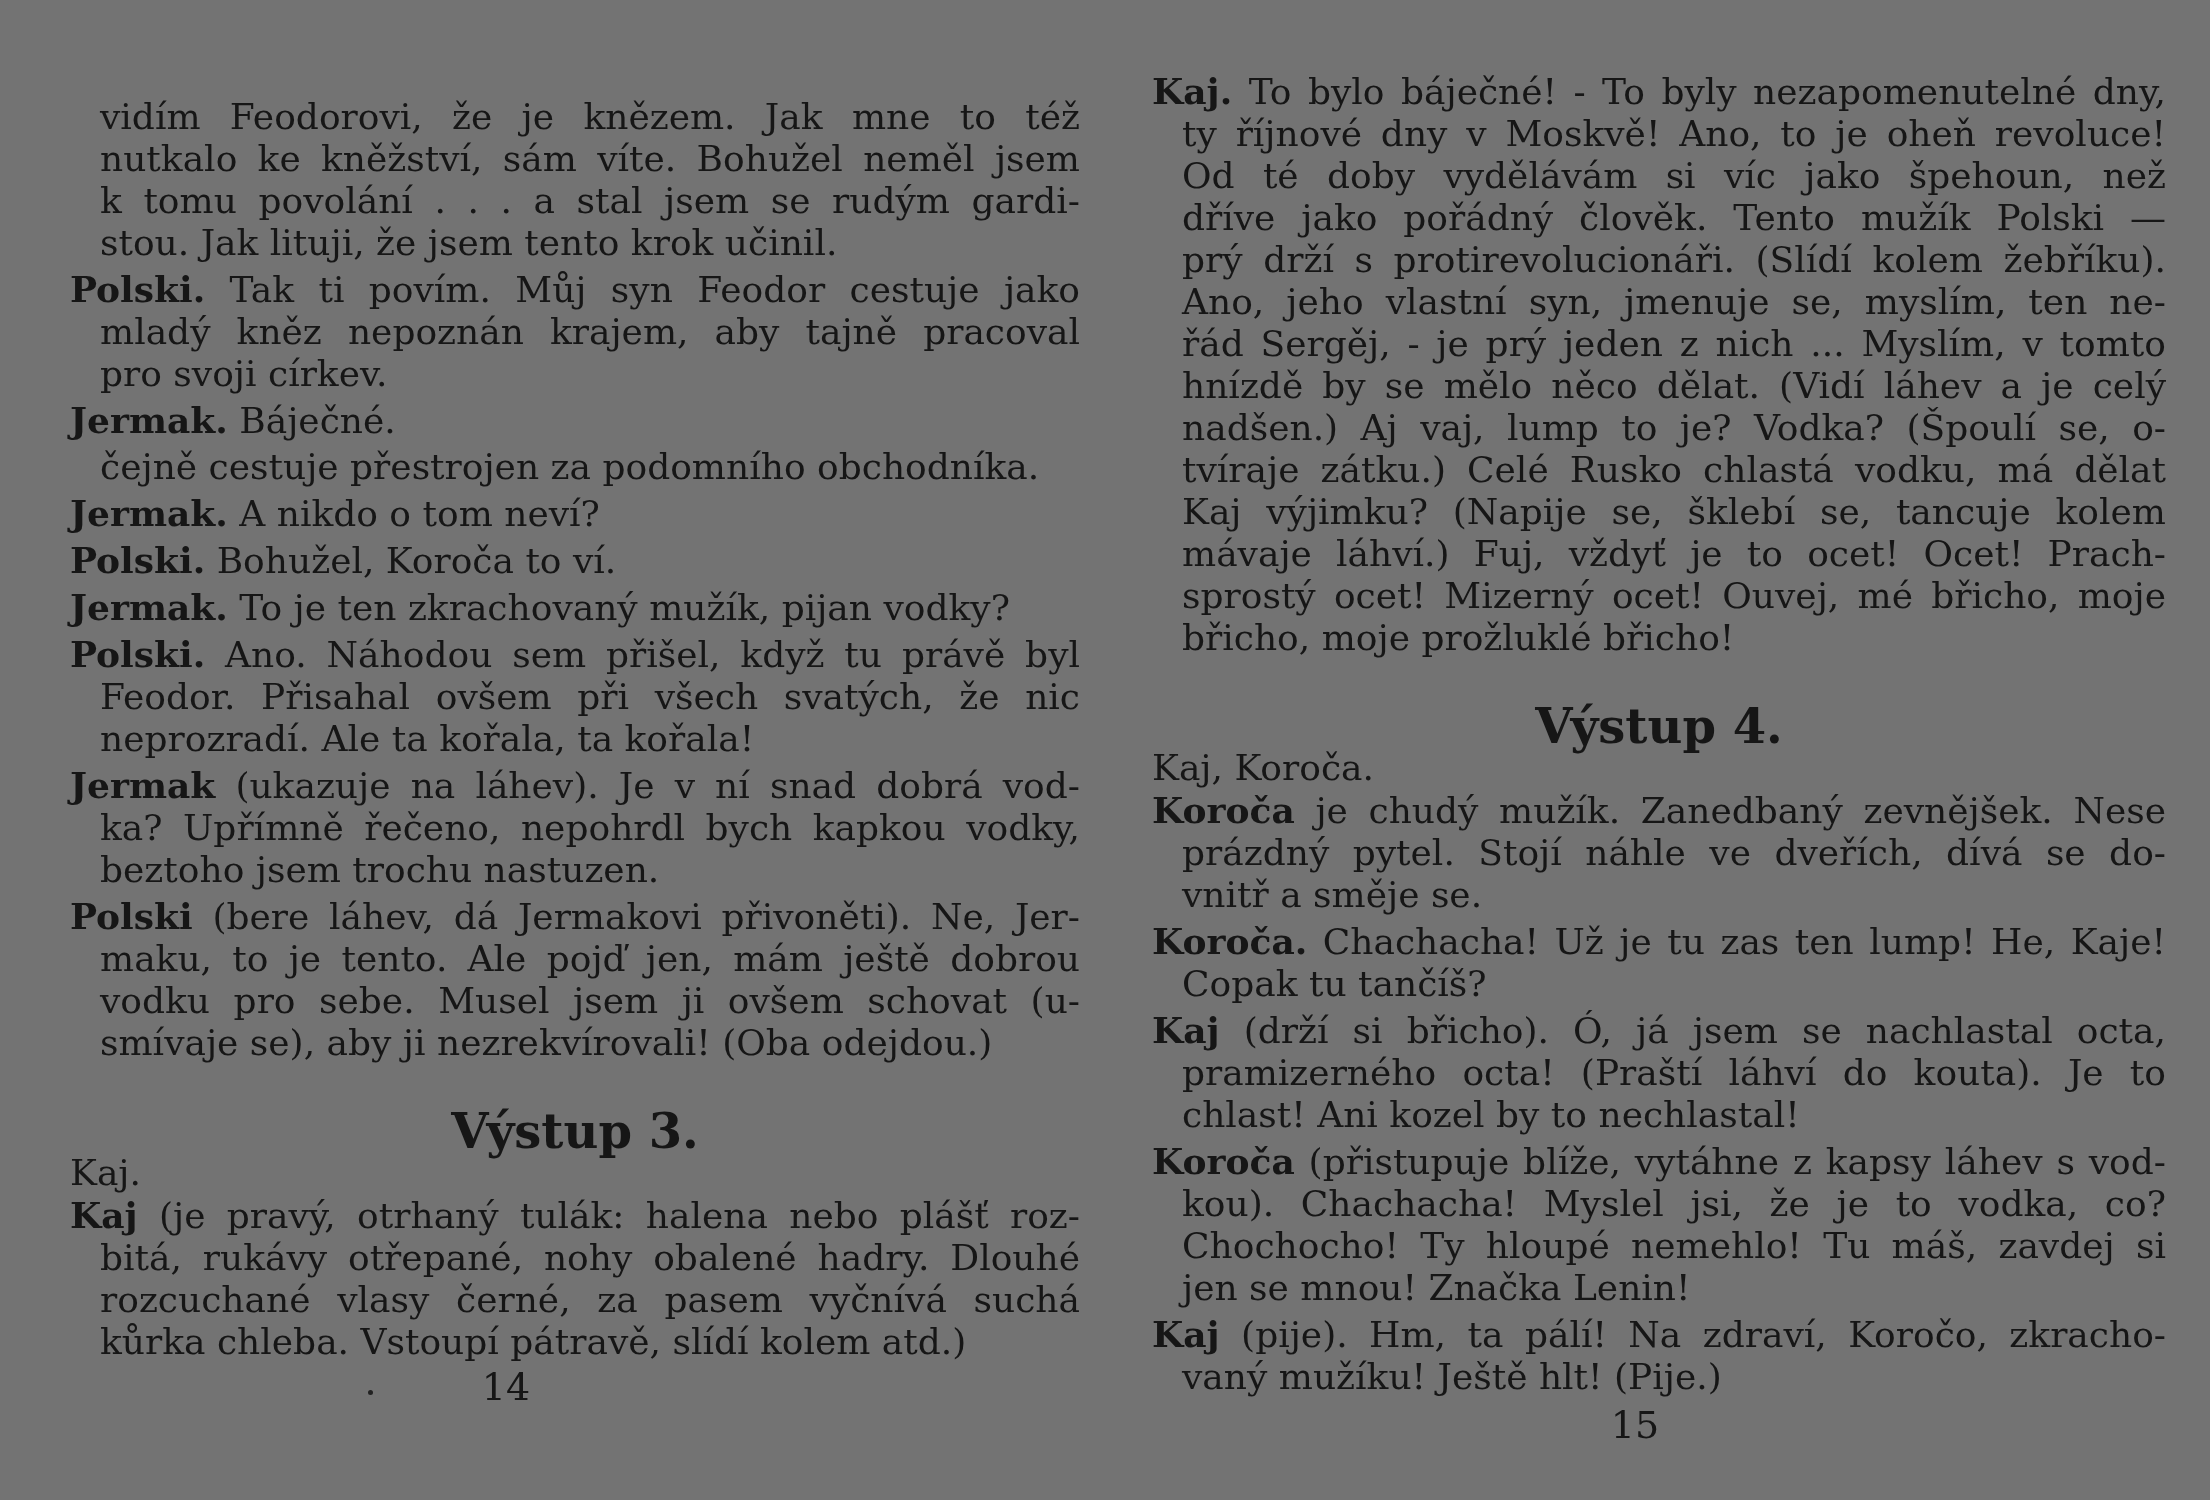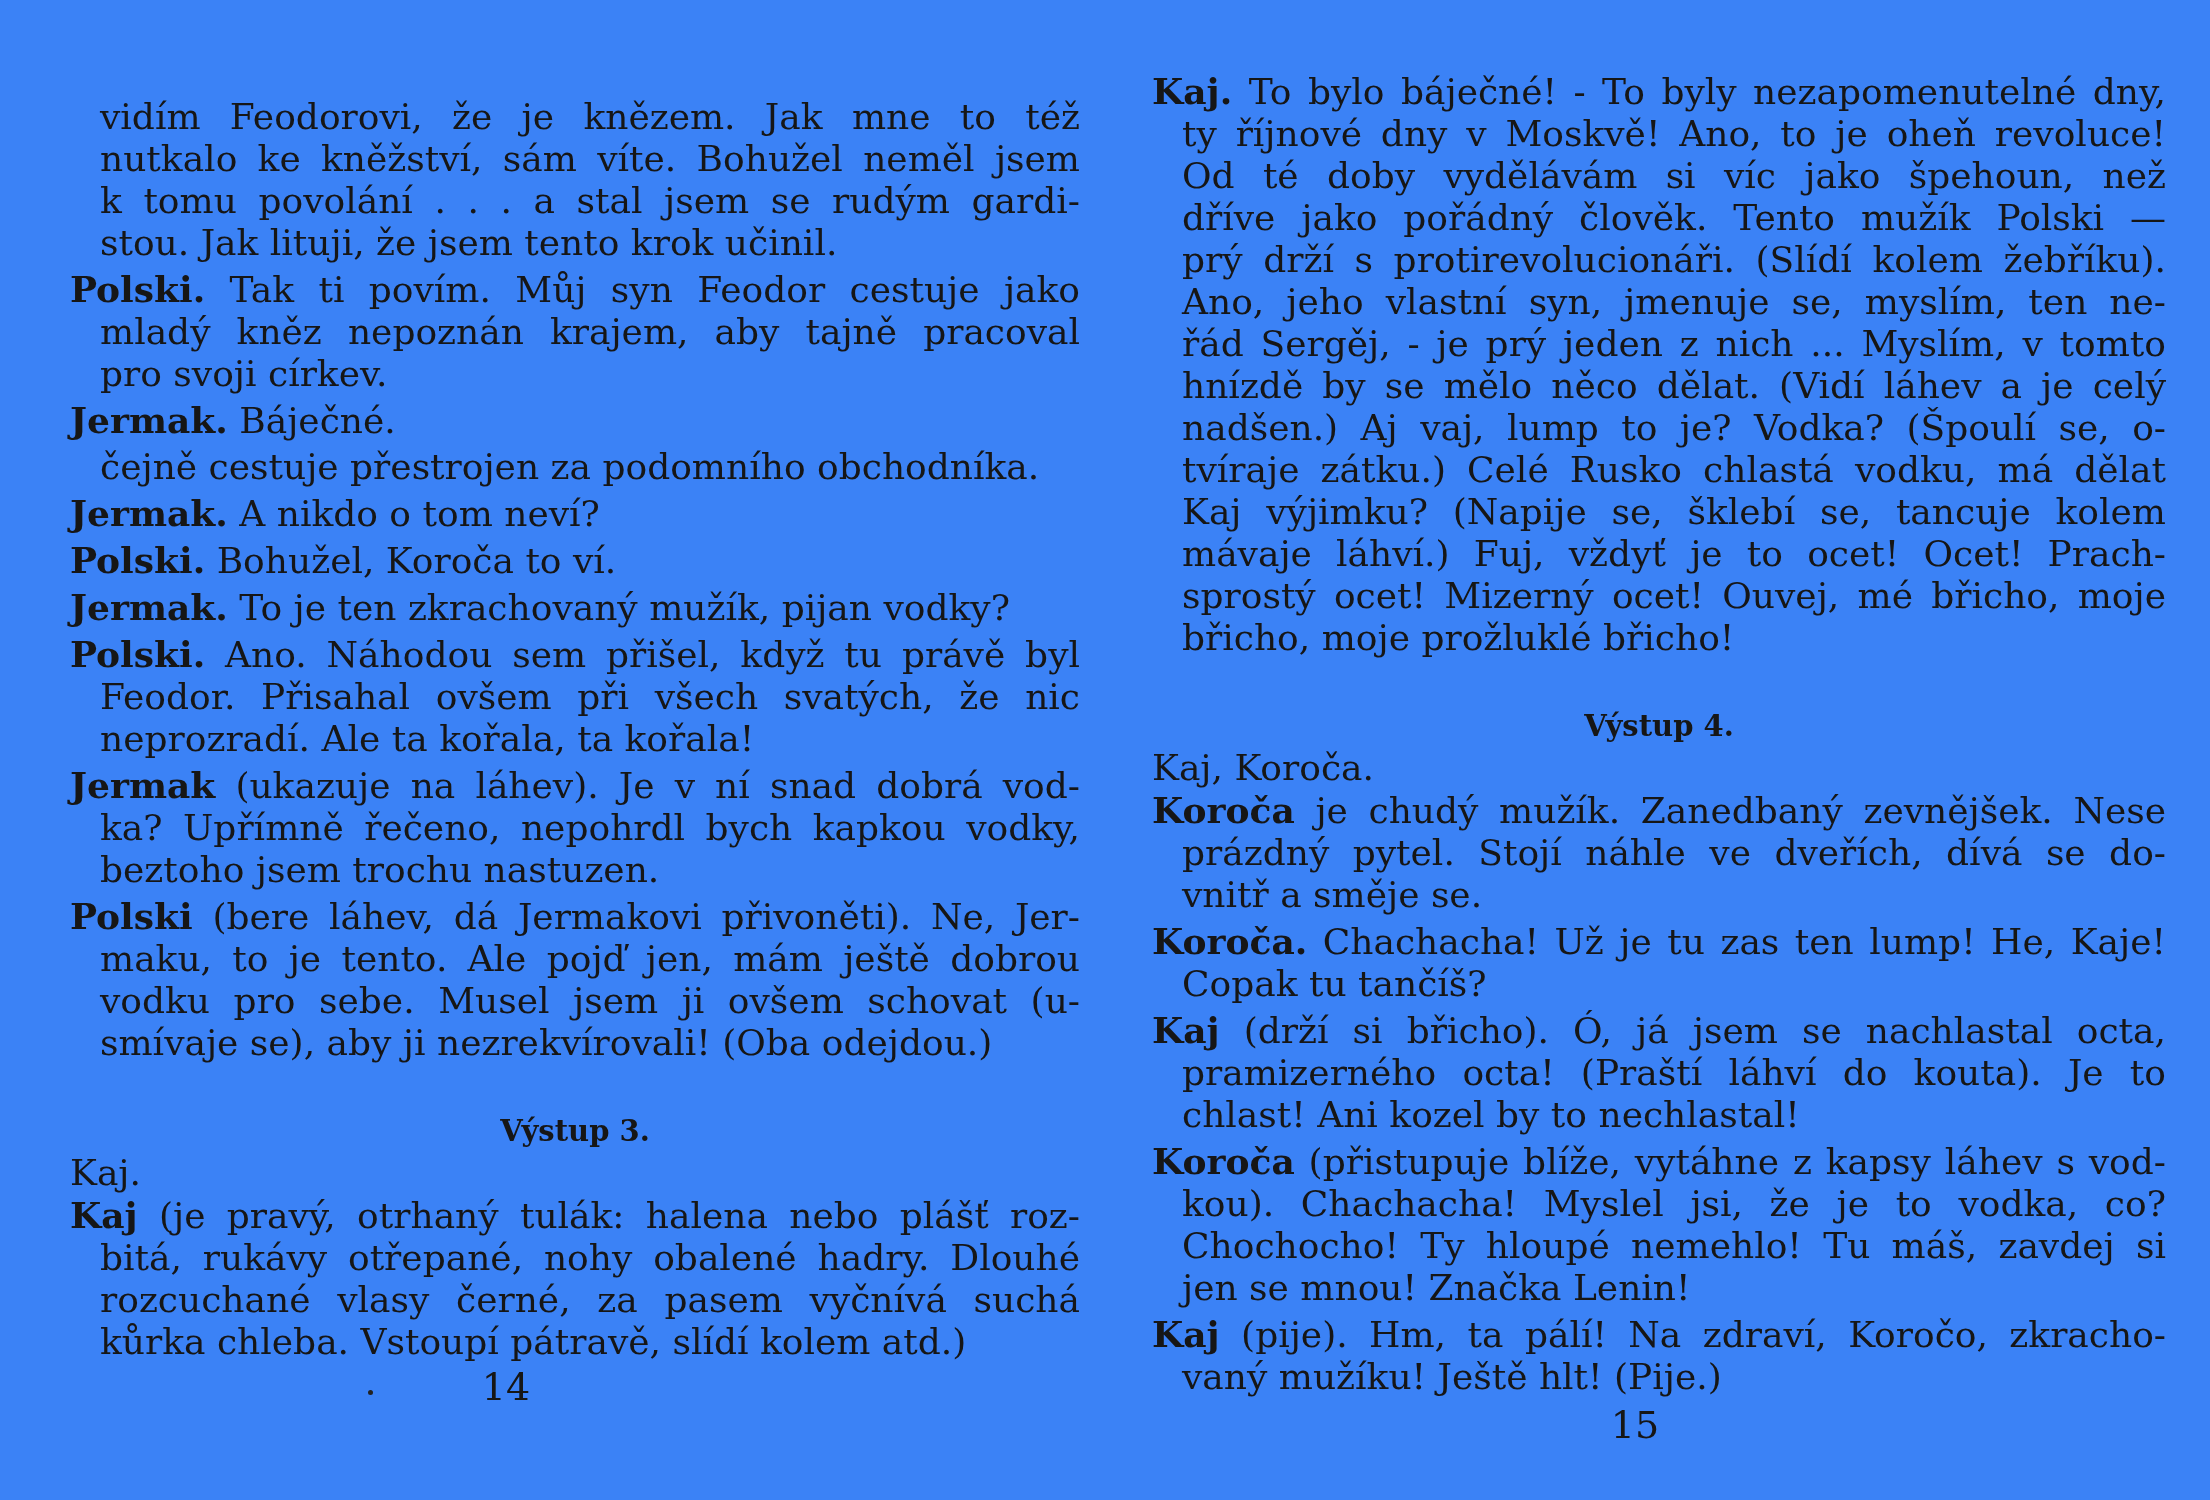--- a/index.html
+++ b/index.html
@@ -1,34 +1,34 @@
 <!DOCTYPE html>
 <html><head>
 <meta charset="utf-8">
 <style>
   html,body{margin:0;padding:0;background:#ffffff;}
   .scan{
     position:relative;
     width:2210px;height:1500px;
-    background:#3b82f6;
+    background:#737373;
     color:#161616;
     font-family:"DejaVu Serif","Liberation Serif",serif;
     font-size:36px;
     line-height:42px;
     overflow:hidden;
   }
   .col{position:absolute;}
   #left-col{left:70px;top:96px;width:1010px;}
   #right-col{left:1152px;top:70px;width:1014px;}
   .para{margin:0 0 4px 0;}
   .line{text-align:justify;text-align-last:justify;}
   .line.last{text-align-last:left;}
   .line.cont{margin-left:30px;}
   .speaker{font-weight:bold;}
-  .heading{font-weight:bold;text-align:center;margin-top:46px;font-size:29px;}
+  .heading{font-weight:bold;text-align:center;margin-top:46px;font-size:48px;}
   .subheading{text-align:left;}
   .pagenum{position:absolute;font-size:38px;transform:translateX(-50%);}
   #pn-left{left:506px;top:1366px;}
   #pn-right{left:1635px;top:1404px;}
   .speck{position:absolute;width:5px;height:5px;background:#222;border-radius:50%;}
   #speck-1{left:368px;top:1390px;}
   #speck-2{left:1516px;top:940px;width:4px;height:4px;}
 </style>
 </head>
 <body>

